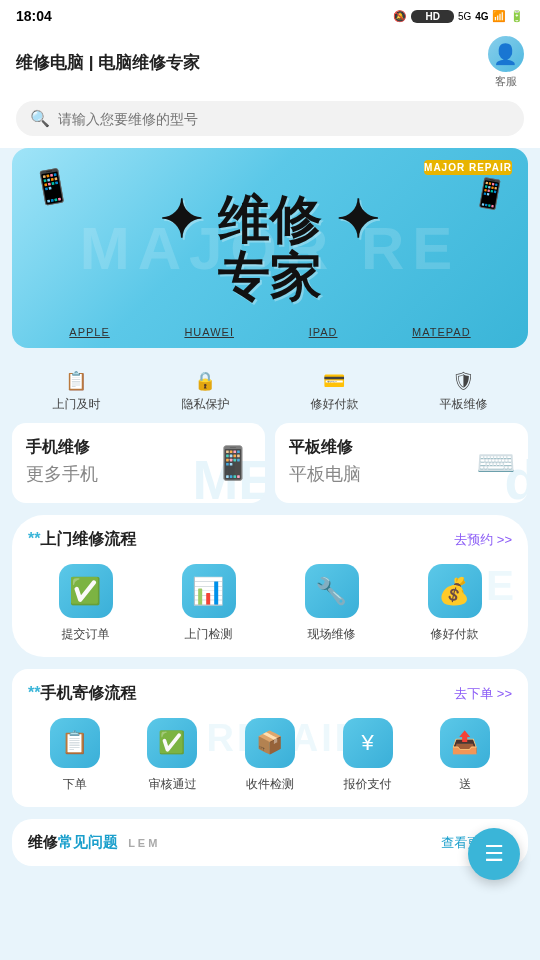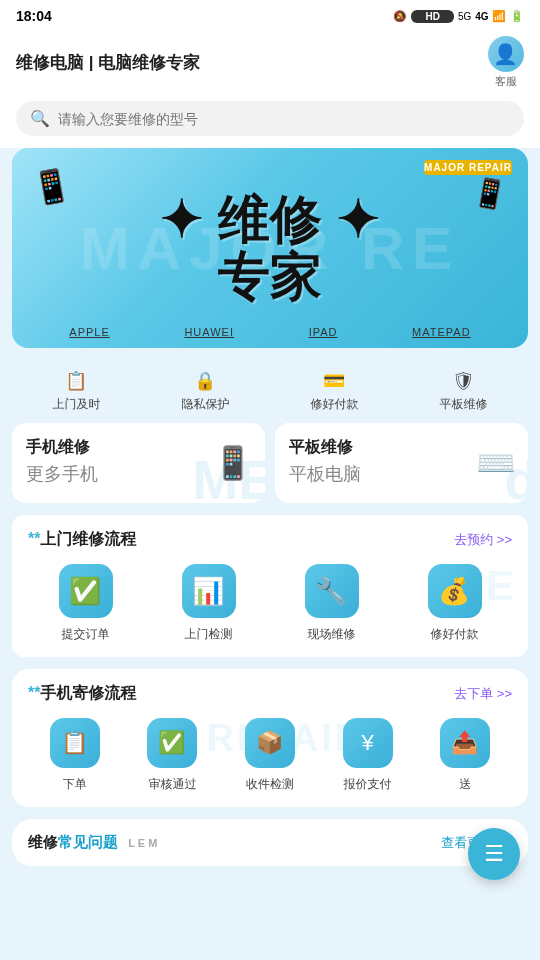--- a/index.html
+++ b/index.html
@@ -235,21 +235,21 @@
       top: 50%;
       transform: translateY(-50%);
       font-size: 32px;
       opacity: 0.7;
     }
 
     
     .process-section {
       margin: 0 12px 12px;
       background: #fff;
-      border-radius: 12px;
+      border-radius: 32px;
       padding: 14px 16px;
       position: relative;
       overflow: hidden;
     }
     .process-bg-text {
       position: absolute;
       font-size: 42px;
       font-weight: 900;
       color: rgba(135,206,235,0.15);
       letter-spacing: 4px;

